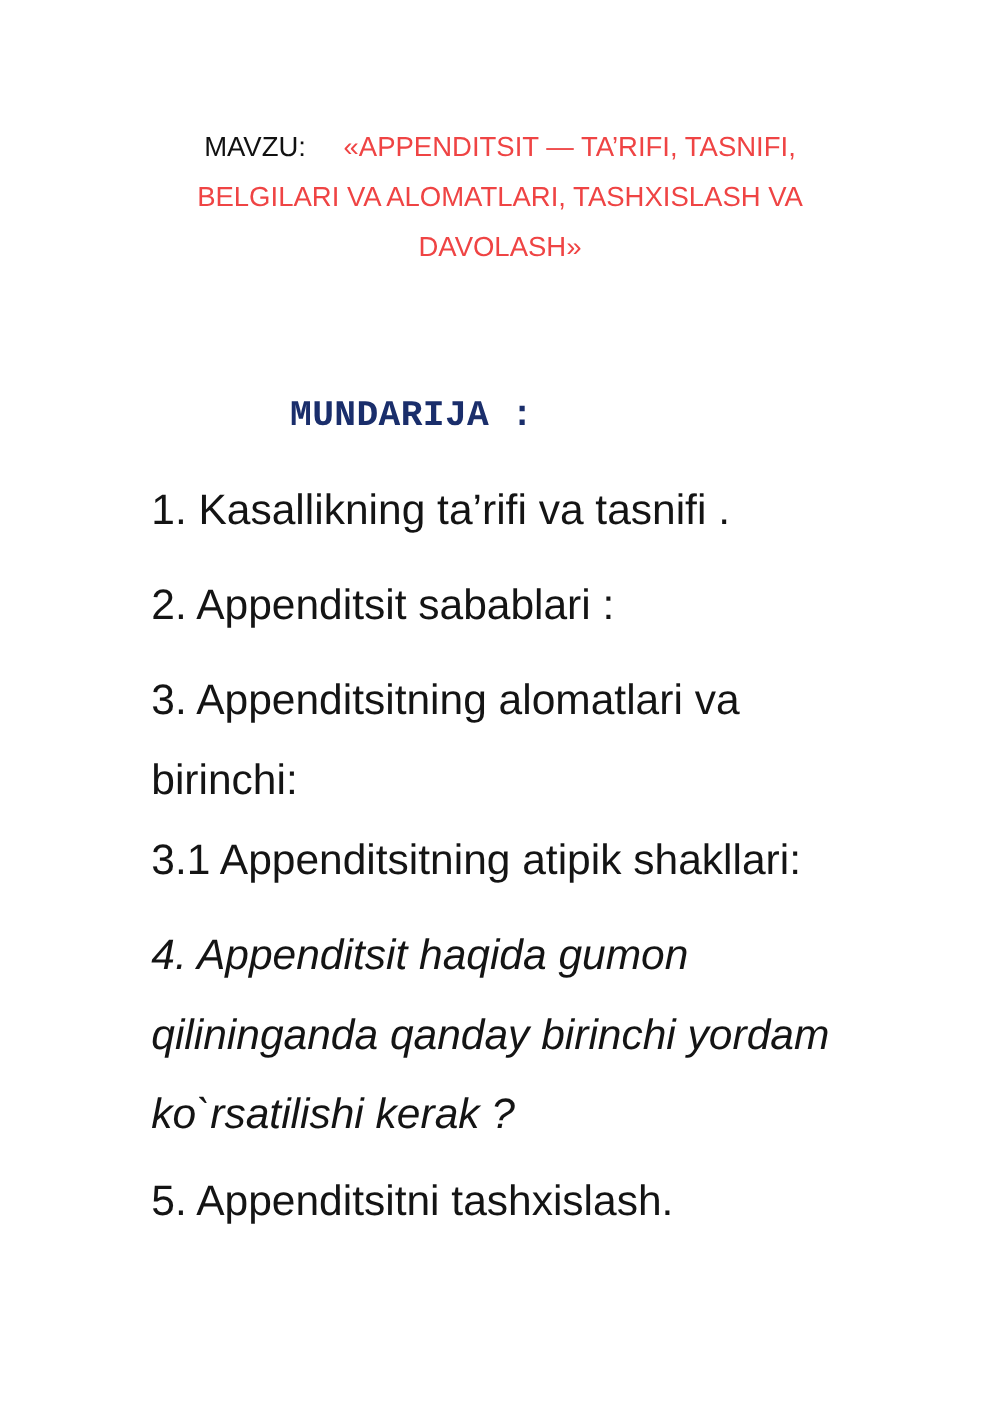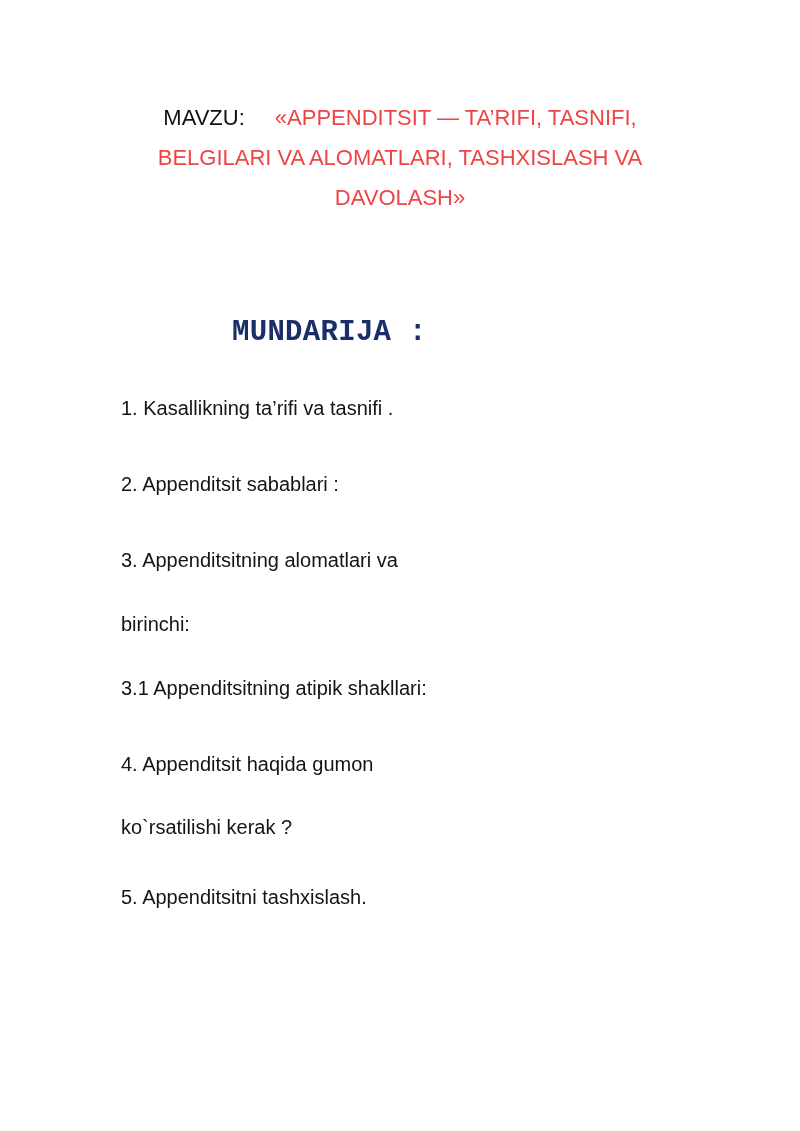--- a/index.html
+++ b/index.html
@@ -45,21 +45,21 @@
       font-family: Liberation Mono, monospace;
     }
     .toc {
       position: absolute;
       left: 121px;
       top: 392px;
       width: 560px;
       margin: 0;
       padding: 0;
       list-style: none;
-      font-size: 20px;
+      font-size: 34px;
       line-height: 32px;
       color: #141414;
     }
     .toc-item {
       margin: 0;
       padding: 0;
     }
     .toc-line {
       display: block;
       height: 32px;
@@ -86,20 +86,21 @@
   <li class="toc-item" style="margin-top:44px;">
     <span class="toc-line">2. Appenditsit sabablari :</span>
   </li>
   <li class="toc-item" style="margin-top:44px;">
     <span class="toc-line">3. Appenditsitning alomatlari va</span>
     <span class="toc-line" style="margin-top:32px;">birinchi:</span>
   </li>
   <li class="toc-item" style="margin-top:32px;">
     <span class="toc-line">3.1 Appenditsitning atipik shakllari:</span>
   </li>
-  <li class="toc-item" style="margin-top:44px;">
+  <li class="toc-item" style="margin-top:44px;font-style:italic;">
     <span class="toc-line">4. Appenditsit haqida gumon</span>
+    <span class="toc-line" style="margin-top:32px;">qilininganda qanday birinchi yordam</span>
     <span class="toc-line" style="margin-top:31px;">ko`rsatilishi kerak ?</span>
   </li>
   <li class="toc-item" style="margin-top:38px;">
     <span class="toc-line">5. Appenditsitni tashxislash.</span>
   </li>
 </ul>
 
 </body></html>

